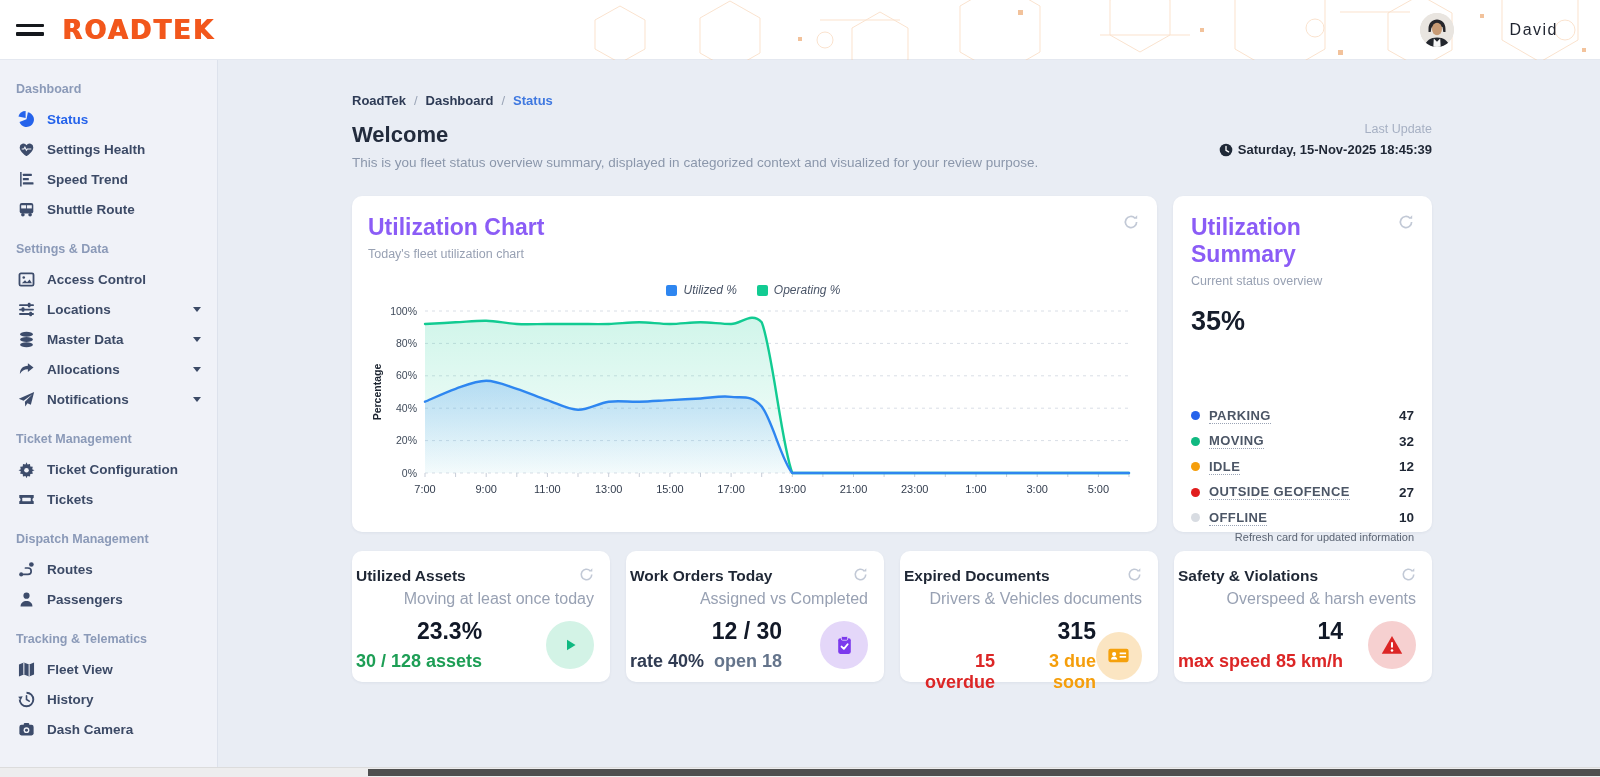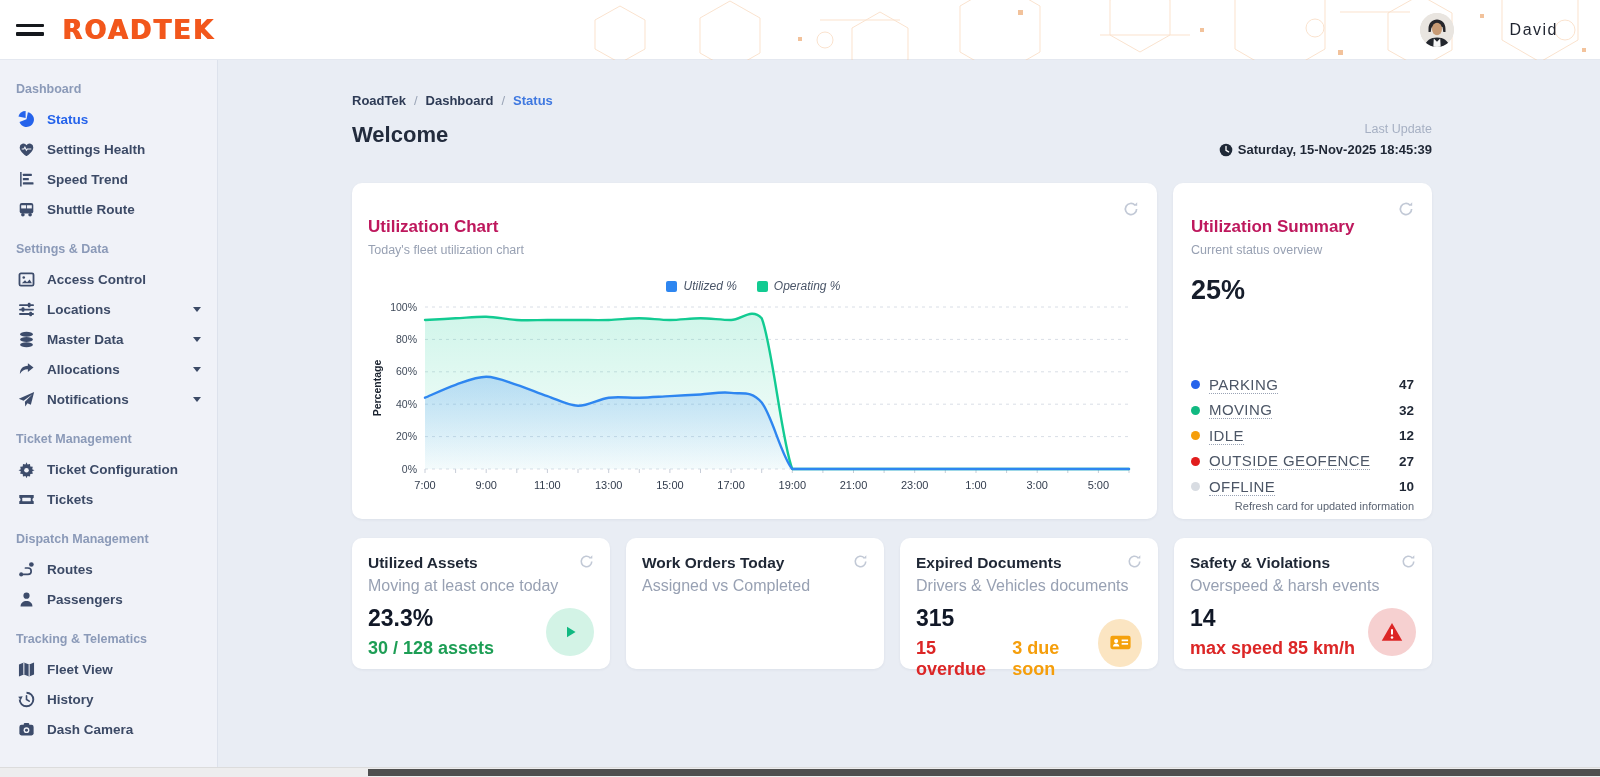--- a/index.html
+++ b/index.html
@@ -42,44 +42,44 @@
   .page-subtitle { font-size:13.5px; color:#8b97ab; margin-top:7px; }
   .last-update { margin-left:auto; text-align:right; }
   .last-update-label { font-size:12.5px; color:#a6b0c3; }
   .last-update-value { font-size:13px; font-weight:bold; color:#1f2735; margin-top:6px; display:flex; align-items:center; gap:5px; justify-content:flex-end; }
 
   .card { background:#fff; border-radius:10px; box-shadow:0 1px 3px rgba(20,30,60,.06); }
   .grid-top { display:grid; grid-template-columns:805px 259px; gap:16px; margin-top:26px; }
   .grid-bottom { display:grid; grid-template-columns:258px 258px 258px 258px; gap:16px; margin-top:19px; }
 
   .card-head { display:flex; align-items:flex-start; }
-  .card-title { font-size:17px; font-weight:bold; color:#be185d;margin-top:16px; }
+  .card-title { font-size:23px; font-weight:bold; color:#8b5cf6; }
   .card-subtitle { font-size:12.5px; color:#98a1b3; margin-top:6px; }
   .refresh-btn { margin-left:auto; cursor:pointer; line-height:0; }
 
   
   .chart-card { padding:18px 18px 14px 16px; height:336px; }
   .chart-legend { display:flex; justify-content:center; gap:20px; margin-top:22px;font-style:italic; }
   .legend-item { display:flex; align-items:center; gap:6px; font-size:12px; color:#4a5568; cursor:pointer; }
   .legend-swatch { width:11px; height:11px; border-radius:2px; }
 
   
   .summary-card { padding:18px; height:336px; display:flex; flex-direction:column; }
   .summary-value { font-size:27px; font-weight:bold; color:#161d2b; margin-top:18px; }
   .summary-bar { display:flex; height:9px; border-radius:5px; overflow:hidden; margin-top:40px; background:#d9dde3; }
   .summary-list { margin-top:26px; }
   .status-row { display:flex; align-items:center; gap:9px; height:25.5px; }
   .status-dot { width:9px; height:9px; border-radius:50%; flex:0 0 auto; }
-  .status-label { font-size:15px; letter-spacing:.4px; color:#4c5666; font-weight:normal;
+  .status-label { font-size:13px; letter-spacing:.4px; color:#4c5666; font-weight:bold;
                   border-bottom:1px dotted #9aa3b5; cursor:pointer; }
   .status-value { margin-left:auto; font-size:13.5px; font-weight:bold; color:#1f2735; }
   .summary-footer { margin-top:auto; font-size:11px; color:#5b6473; text-align:right; }
 
   
-  .stat-card { padding:16px 16px 14px 16px; height:131px; }
+  .stat-card { padding:16px 16px 14px 4px; height:131px;text-align:right; }
   .stat-title { font-size:15.5px; font-weight:bold; color:#1f2735; }
   .stat-subtitle { font-size:16px; color:#98a1b3; margin-top:5px; }
   .stat-body { display:flex; align-items:center; margin-top:10px; }
   .stat-value { font-size:23px; font-weight:bold; color:#111827; }
   .stat-details { display:flex; gap:10px; margin-top:6px; font-size:18px; font-weight:bold; }
   .stat-icon { margin-left:auto; width:48px; height:48px; border-radius:50%; display:flex; align-items:center; justify-content:center; }
 
   
   svg text { font-family:"Liberation Sans", sans-serif; }
 
@@ -321,20 +321,21 @@
         <span class="bc-link">RoadTek</span>
         <span class="bc-sep">/</span>
         <span class="bc-link">Dashboard</span>
         <span class="bc-sep">/</span>
         <span class="bc-current">Status</span>
       </div>
 
     <div class="title-row">
       <div>
         <div class="page-title">Welcome</div>
+        <div class="page-subtitle">This is you fleet status overview summary, displayed in categorized context and visualized for your review purpose.</div>
       </div>
       <div class="last-update">
         <div class="last-update-label">Last Update</div>
         <div class="last-update-value">
           <svg width="14" height="14" viewBox="0 0 16 16">
               <circle cx="8" cy="8" r="7.2" fill="#1f2937"></circle>
               <path d="M8 3.8v4.5l3 1.8" stroke="#fff" stroke-width="1.5" fill="none" stroke-linecap="round"></path>
             </svg>
           <span>Saturday, 15-Nov-2025 18:45:39</span>
         </div>
@@ -439,21 +440,21 @@
             <div class="card-title">Utilization Summary</div>
             <div class="card-subtitle">Current status overview</div>
           </div>
           <span class="refresh-btn">
             <svg width="16" height="16" viewBox="0 0 16 16">
                 <path d="M13.6 8a5.6 5.6 0 1 1-1.7-4" fill="none" stroke="#c2c9d6" stroke-width="1.7"></path>
                 <path d="M14.2 1.2v3.6h-3.6z" fill="#c2c9d6"></path>
               </svg>
           </span>
         </div>
-        <div class="summary-value">25%</div>
+        <div class="summary-value">35%</div>
         <div class="summary-bar" id="summary-bar">
             <div style="width: 36.72%; background: rgb(47, 95, 232);"></div>
             <div style="width: 25%; background: rgb(23, 185, 135);"></div>
             <div style="width: 9.38%; background: rgb(247, 197, 19);"></div>
             <div style="width: 21.09%; background: rgb(214, 51, 108);"></div>
             <div style="width: 7.81%; background: rgb(217, 221, 227);"></div>
           </div>
         <div class="summary-list" id="summary-list">
             <div class="status-row">
               <span class="status-dot" style="background:#2563eb"></span>
@@ -515,20 +516,36 @@
           <div class="card-head">
          <div class="stat-title">Work Orders Today</div>
          <span class="refresh-btn">
            <svg width="15" height="15" viewBox="0 0 16 16">
                 <path d="M13.6 8a5.6 5.6 0 1 1-1.7-4" fill="none" stroke="#c2c9d6" stroke-width="1.7"></path>
                 <path d="M14.2 1.2v3.6h-3.6z" fill="#c2c9d6"></path>
               </svg>
          </span>
        </div>
        <div class="stat-subtitle">Assigned vs Completed</div>
+       <div class="stat-body">
+         <div>
+           <div class="stat-value">12 / 30</div>
+           <div class="stat-details">
+                <span style="color:#303b52">rate 40%</span>
+                <span style="color:#64748b">open 18</span>
+              </div>
+         </div>
+         <div class="stat-icon" style="background:#e4d7f9">
+              <svg width="21" height="21" viewBox="0 0 20 20">
+                <rect x="4" y="3" width="12" height="15" rx="2" fill="#7c3aed"></rect>
+                <rect x="7" y="1.4" width="6" height="3.6" rx="1.2" fill="#7c3aed" stroke="#e4d7f9" stroke-width="0.8"></rect>
+                <path d="M7.2 11l2.2 2.2 3.6-4.4" stroke="#fff" stroke-width="1.8" fill="none" stroke-linecap="round" stroke-linejoin="round"></path>
+              </svg>
+            </div>
+       </div>
         </div>
         <div class="card stat-card">
           <div class="card-head">
          <div class="stat-title">Expired Documents</div>
          <span class="refresh-btn">
            <svg width="15" height="15" viewBox="0 0 16 16">
                 <path d="M13.6 8a5.6 5.6 0 1 1-1.7-4" fill="none" stroke="#c2c9d6" stroke-width="1.7"></path>
                 <path d="M14.2 1.2v3.6h-3.6z" fill="#c2c9d6"></path>
               </svg>
          </span>

